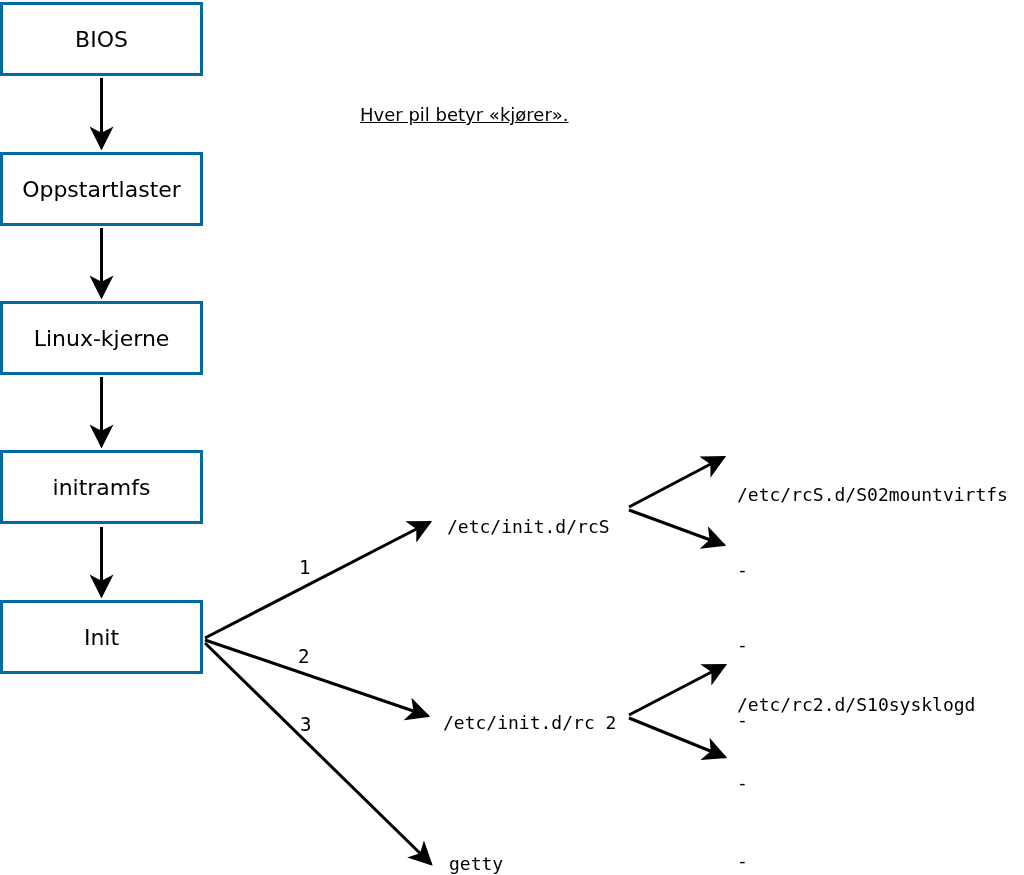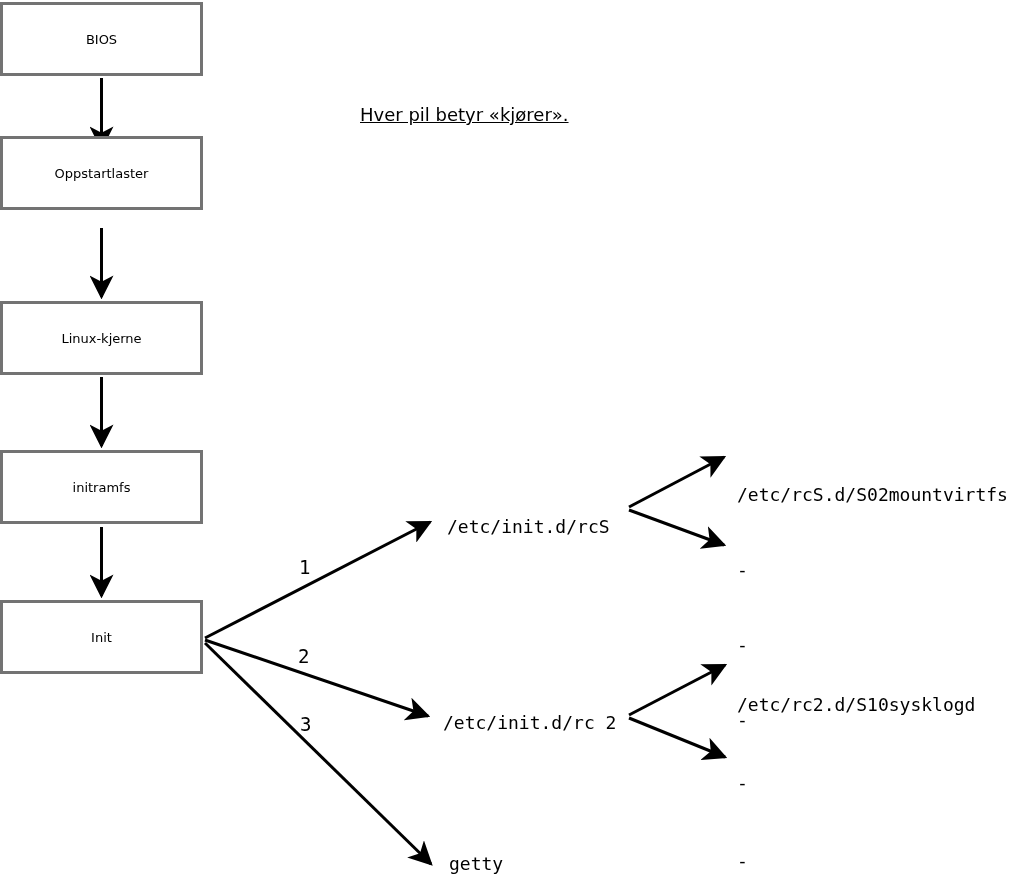--- a/index.html
+++ b/index.html
@@ -15,26 +15,26 @@
   #arrows {
     position: absolute;
     left: 0; top: 0;
     width: 1024px; height: 875px;
   }
   .box {
     position: absolute;
     left: 0;
     width: 197px;
     height: 68px;
-    border: 3px solid #737373;
+    border: 3px solid #0369a1;
     background: #ffffff;
     display: flex;
     align-items: center;
     justify-content: center;
-    font-size: 13px;
+    font-size: 22px;
   }
   .mono {
     position: absolute;
     font-family: "DejaVu Sans Mono", "Liberation Mono", monospace;
     font-size: 18px;
     white-space: pre;
     line-height: 25px;
   }
   .mono-block div { height: 25px; }
   .mono-block.lh26 { line-height: 26px; }
@@ -79,21 +79,21 @@
       <line x1="629" y1="715" x2="725" y2="665" marker-end="url(#ah)"></line>
       <line x1="629" y1="718" x2="725" y2="757" marker-end="url(#ah)"></line>
     </g>
   </svg>
 
   <div class="note">Hver pil betyr «kjører».</div>
 
   <div class="box" style="top:2px;">
       <span>BIOS</span>
     </div>
-  <div class="box" style="top:136px;">
+  <div class="box" style="top:152px;">
       <span>Oppstartlaster</span>
     </div>
   <div class="box" style="top:301px;">
       <span>Linux-kjerne</span>
     </div>
   <div class="box" style="top:450px;">
       <span>initramfs</span>
     </div>
   <div class="box" style="top:600px;">
       <span>Init</span>

